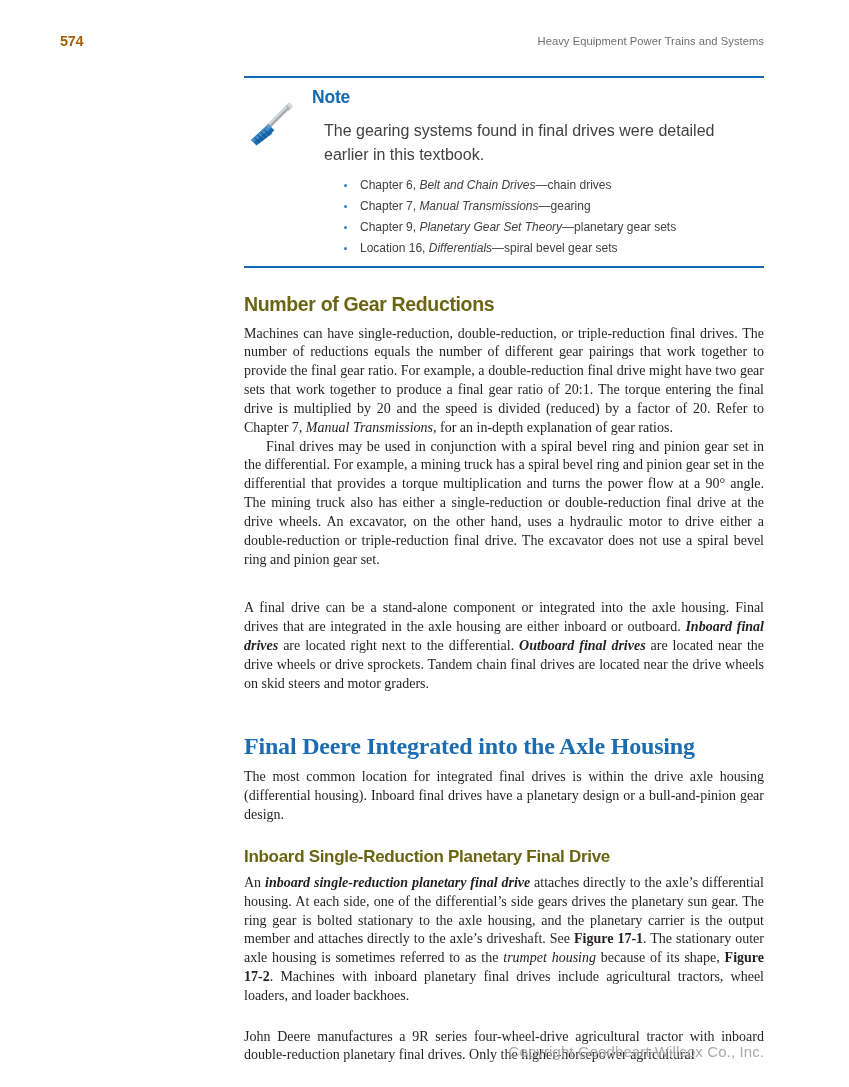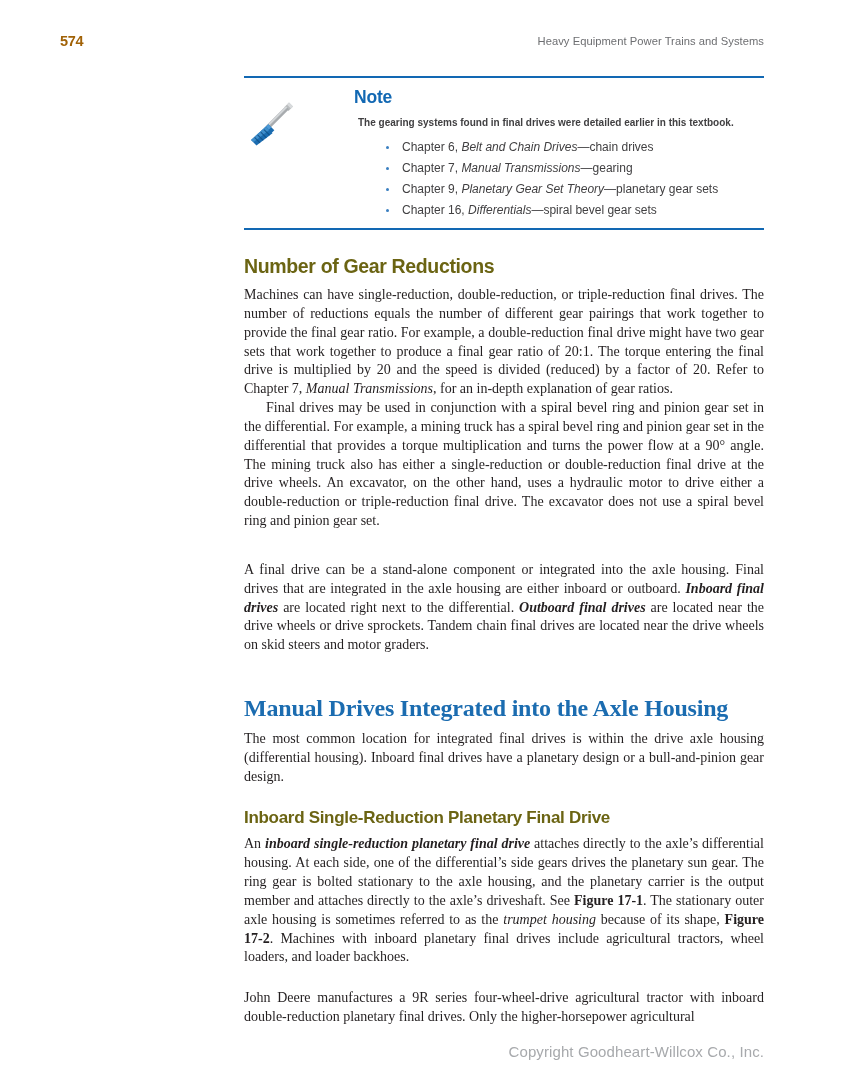--- a/index.html
+++ b/index.html
@@ -55,21 +55,20 @@
   
   .note-box {
     border-top: 2px solid #1268b3;
     border-bottom: 2px solid #1268b3;
     padding: 11px 0 10px 0;
     margin-bottom: 26px;
   }
   .note-inner {
     display: flex;
     align-items: flex-start;
-    gap: 42px;
   }
   .note-icon {
     width: 68px;
     flex: 0 0 68px;
     padding-top: 6px;
   }
   .note-body {
     flex: 1 1 auto;
     padding-top: 0px;
   }
@@ -77,25 +76,24 @@
     font-family: "Liberation Sans", sans-serif;
     font-weight: bold;
     font-size: 17.5px;
     color: #1268b3;
     line-height: 1;
     margin: 0 0 8px 0;
     letter-spacing: -0.2px;
   }
   .note-text {
     font-family: "Liberation Sans", sans-serif;
-    font-size: 10px;
+    font-size: 16px;
     color: #414042;
     line-height: 1.52;
-    margin: 4px;
-    font-weight: bold;
+    margin: 12px;
   }
   .note-list {
     list-style: none;
     margin: 11px 0 0 0;
     padding: 0 0 0 32px;
   }
   .note-list li {
     font-family: "Liberation Sans", sans-serif;
     font-size: 12px;
     color: #414042;
@@ -222,38 +220,38 @@
           <li>
             <span>Chapter 6, </span><em>Belt and Chain Drives</em><span>—chain drives</span>
           </li>
           <li>
             <span>Chapter 7, </span><em>Manual Transmissions</em><span>—gearing</span>
           </li>
           <li>
             <span>Chapter 9, </span><em>Planetary Gear Set Theory</em><span>—planetary gear sets</span>
           </li>
           <li>
-            <span>Chapter 16, </span><em>Differentials</em><span>—spiral bevel gear sets</span>
+            <span>Location 16, </span><em>Differentials</em><span>—spiral bevel gear sets</span>
           </li>
         </ul>
       </div>
     </div>
   </div>
 
   <h2 class="sec-head">Number of Gear Reductions</h2>
   <p class="body"><span>Machines can have single-reduction, double-reduction, or triple-reduction final drives. The number of reductions equals the number of different gear pairings that work together to provide the final gear ratio. For example, a double-reduction final drive might have two gear sets that work together to produce a final gear ratio of 20:1. The torque entering the final drive is multiplied by 20 and the speed is divided (reduced) by a factor of 20. Refer to Chapter 7, </span><em>Manual Transmissions</em><span>, for an in-depth explanation of gear ratios.</span></p>
   <p class="body indent">Final drives may be used in conjunction with a spiral bevel ring and pinion gear set in the differential. For example, a mining truck has a spiral bevel ring and pinion gear set in the differential that provides a torque multiplication and turns the power flow at a 90° angle. The mining truck also has either a single-reduction or double-reduction final drive at the drive wheels. An excavator, on the other hand, uses a hydraulic motor to drive either a double-reduction or triple-reduction final drive. The excavator does not use a spiral bevel ring and pinion gear set.</p>
 
   <div class="gap-lg"></div>
 
   <p class="body"><span>A final drive can be a stand-alone component or integrated into the axle housing. Final drives that are integrated in the axle housing are either inboard or outboard. </span><span class="term">Inboard final drives</span><span> are located right next to the differential. </span><span class="term">Outboard final drives</span><span> are located near the drive wheels or drive sprockets. Tandem chain final drives are located near the drive wheels on skid steers and motor graders.</span></p>
 
   <div class="gap-xl"></div>
 
-  <h1 class="major-head">Manual Drives Integrated into the Axle Housing</h1>
+  <h1 class="major-head">Final Deere Integrated into the Axle Housing</h1>
   <p class="body">The most common location for integrated final drives is within the drive axle housing (differential housing). Inboard final drives have a planetary design or a bull-and-pinion gear design.</p>
 
   <div class="gap-md"></div>
 
   <h3 class="sub-head">Inboard Single-Reduction Planetary Final Drive</h3>
   <p class="body"><span>An </span><span class="term">inboard single-reduction planetary final drive</span><span> attaches directly to the axle’s differential housing. At each side, one of the differential’s side gears drives the planetary sun gear. The ring gear is bolted stationary to the axle housing, and the planetary carrier is the output member and attaches directly to the axle’s driveshaft. See </span><b>Figure 17-1</b><span>. The stationary outer axle housing is sometimes referred to as the </span><em>trumpet housing</em><span> because of its shape, </span><b>Figure 17-2</b><span>. Machines with inboard planetary final drives include agricultural tractors, wheel loaders, and loader backhoes.</span></p>
 
   <div class="gap-md"></div>
 
   <p class="body">John Deere manufactures a 9R series four-wheel-drive agricultural tractor with inboard double-reduction planetary final drives. Only the higher-horsepower agricultural</p>

